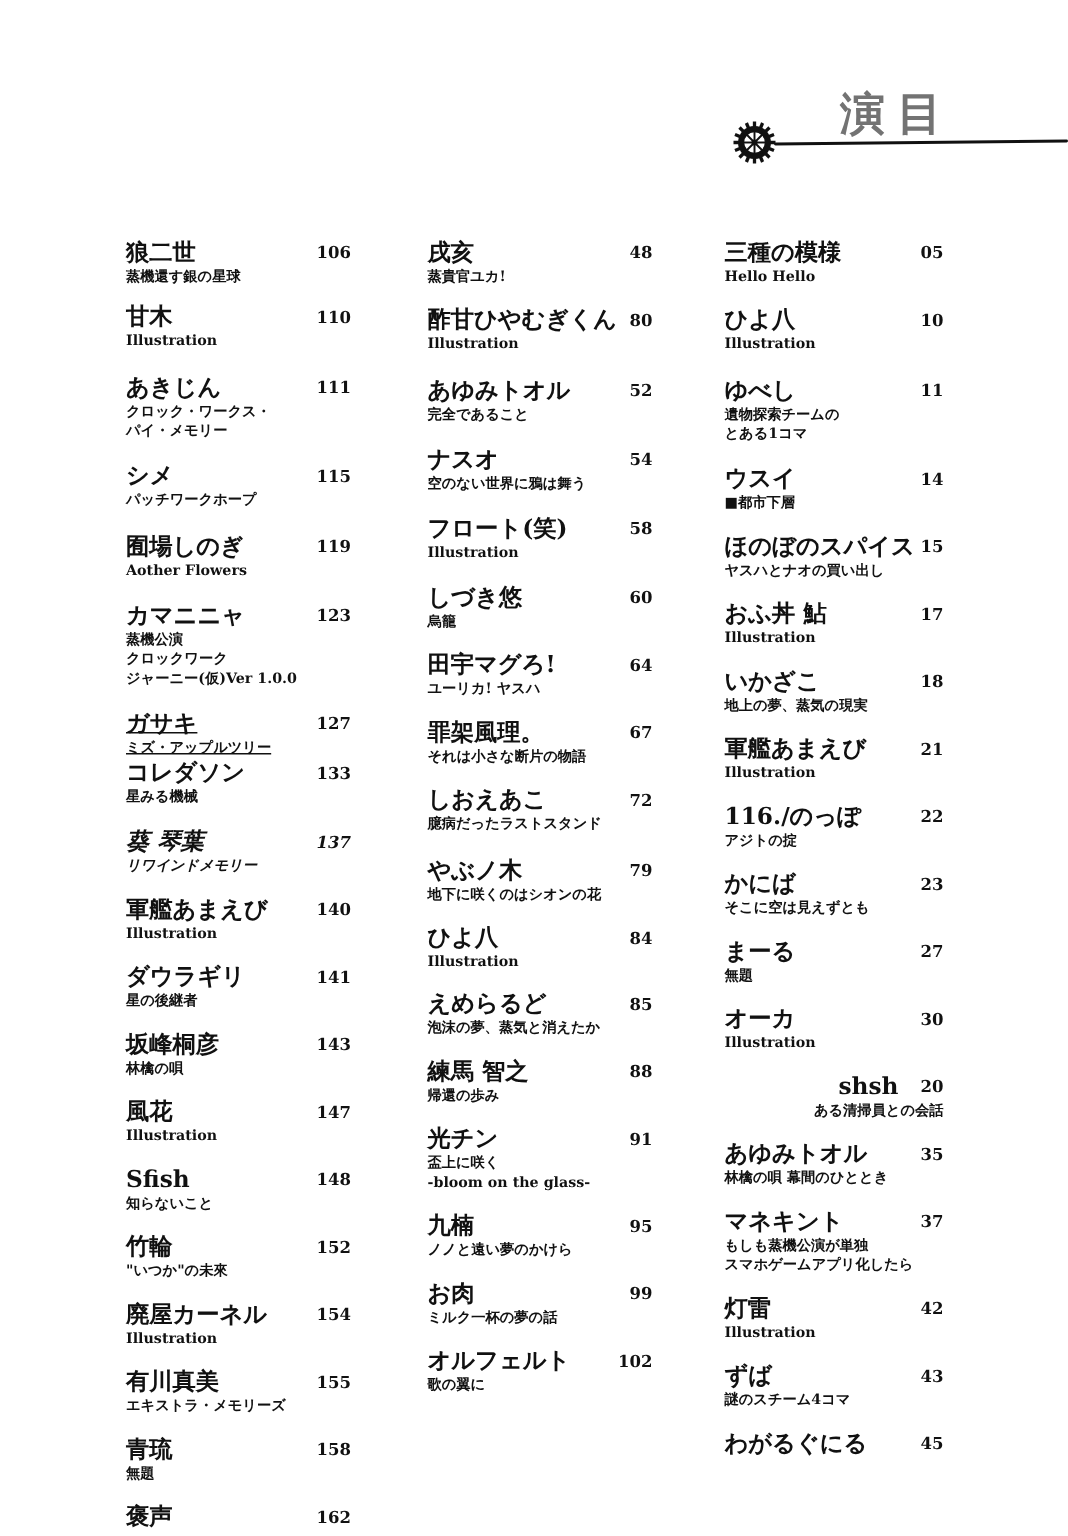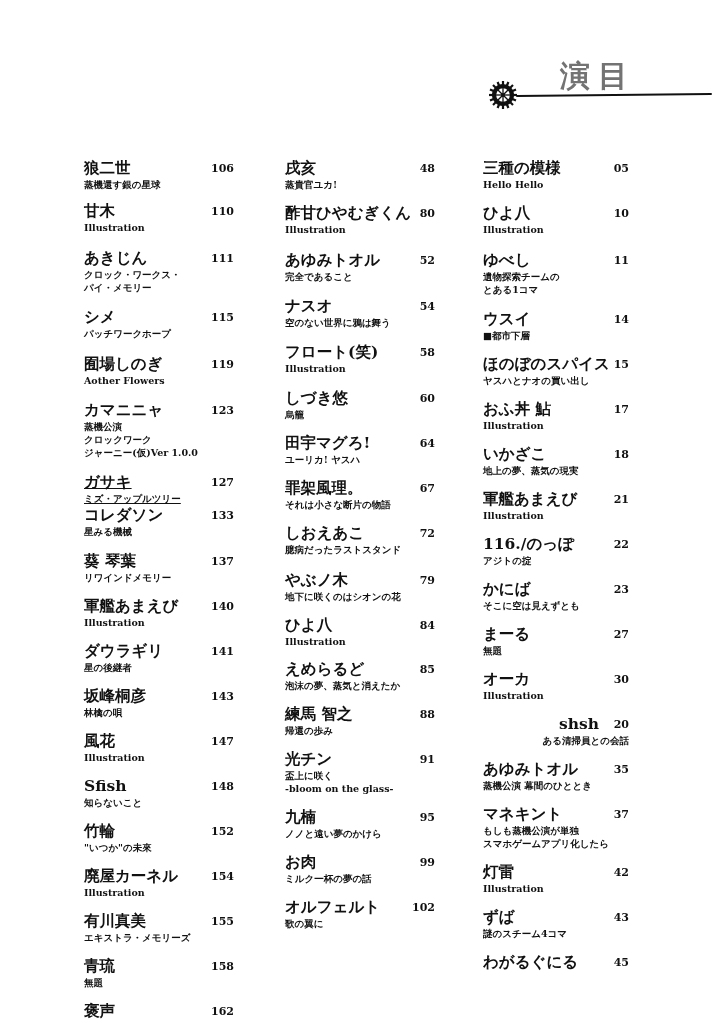--- a/index.html
+++ b/index.html
@@ -104,21 +104,21 @@
     <div class="entry" style="margin-bottom: 0; text-decoration: underline;">
       <div class="name">ガサキ</div>
       <div class="page">127</div>
       <div class="sub">ミズ・アップルツリー</div>
     </div>
     <div class="entry" style="margin-bottom: 13px;">
       <div class="name">コレダソン</div>
       <div class="page">133</div>
       <div class="sub">星みる機械</div>
     </div>
-    <div class="entry" style="margin-bottom: 12px;">
+    <div class="entry" style="margin-bottom: 12px; font-style: italic;">
       <div class="name">葵 琴葉</div>
       <div class="page">137</div>
       <div class="sub">リワインドメモリー</div>
     </div>
     <div class="entry" style="margin-bottom: 12px;">
       <div class="name">軍艦あまえび</div>
       <div class="page">140</div>
       <div class="sub">Illustration</div>
     </div>
     <div class="entry" style="margin-bottom: 12px;">
@@ -317,21 +317,21 @@
       <div class="sub">Illustration</div>
     </div>
     <div class="entry" style="margin-bottom: 12px; text-align: right;">
       <div class="name">shsh</div>
       <div class="page">20</div>
       <div class="sub">ある清掃員との会話</div>
     </div>
     <div class="entry" style="margin-bottom: 12px;">
       <div class="name">あゆみトオル</div>
       <div class="page">35</div>
-      <div class="sub">蒸機公演 幕間のひととき</div>
+      <div class="sub">林檎の唄 幕間のひととき</div>
     </div>
     <div class="entry" style="margin-bottom: 12px;">
       <div class="name">マネキント</div>
       <div class="page">37</div>
       <div class="sub">もしも蒸機公演が単独</div>
       <div class="sub">スマホゲームアプリ化したら</div>
     </div>
     <div class="entry" style="margin-bottom: 12px;">
       <div class="name">灯雷</div>
       <div class="page">42</div>

